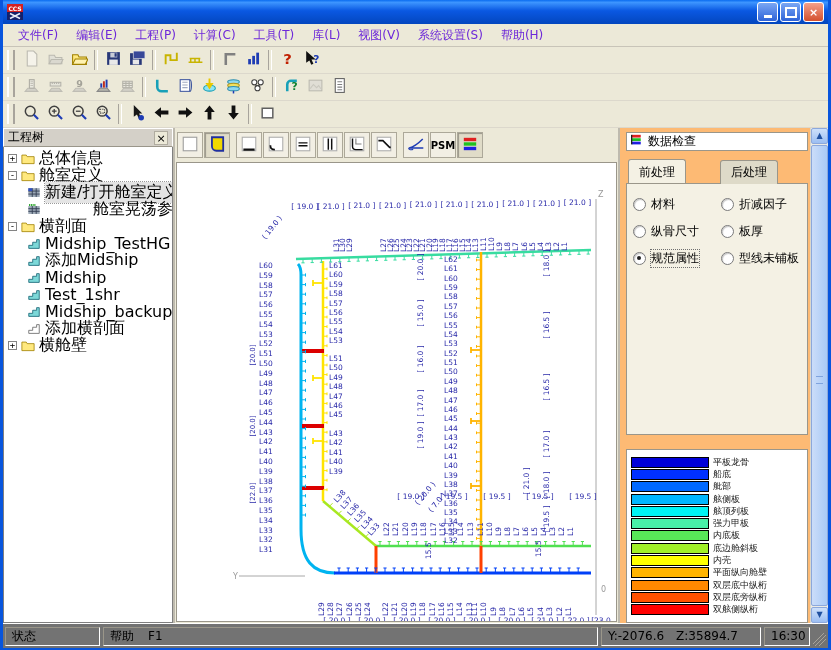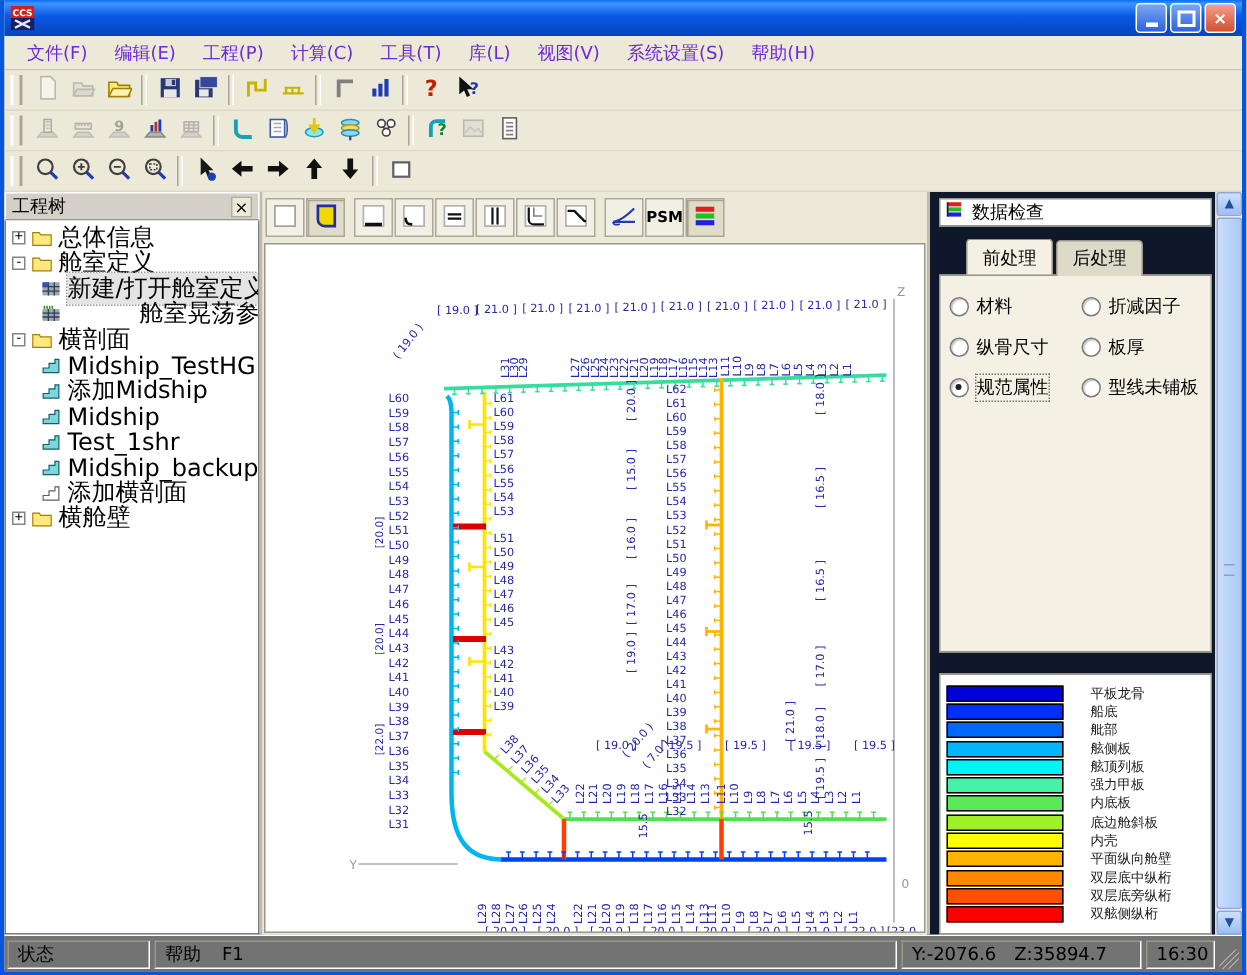--- a/index.html
+++ b/index.html
@@ -40,38 +40,38 @@
   .trow.sel .lbl{background:#E4E4E4;outline:1px dotted #999;}
   
   .canvaswrap{flex:1;display:flex;flex-direction:column;background:#ECE9D8;min-width:0;}
   .canvastools{height:30px;display:flex;align-items:center;padding:2px 2px;gap:1px;}
   .cbtn{width:26px;height:26px;display:flex;align-items:center;justify-content:center;border:1px solid #ACA899;background:#F2EFE4;box-sizing:border-box;font-size:10px;font-weight:bold;}
   .cbtn svg{width:18px;height:18px;}
   .cbtn.pressed{background:#E0DCC8;box-shadow:inset 1px 1px 1px #9a968a;}
   .csep{width:4px;}
   .drawarea{flex:1;background:#fff;border:1px solid #9A968A;margin:0 1px 1px 1px;overflow:hidden;}
   
-  .rightpanel{width:210px;display:flex;border-left:2px solid #BEBAAE;box-sizing:border-box;background:#0f172a;}
+  .rightpanel{width:210px;display:flex;border-left:2px solid #BEBAAE;box-sizing:border-box;background:#fdba74;}
   .rp-inner{flex:1;padding:4px 2px 2px 6px;box-sizing:border-box;display:flex;flex-direction:column;}
   .rp-head{background:#fff;border:1px solid #9A968A;height:20px;display:flex;align-items:center;padding:0 4px;gap:4px;margin-bottom:8px;}
   .rp-head svg{width:13px;height:13px;}
-  .tabs{display:flex;margin-left:18px;}
+  .tabs{display:flex;margin-left:2px;gap:32px;}
   .tab{padding:3px 10px 2px;border:1px solid #9A968A;border-bottom:none;border-radius:3px 3px 0 0;background:#DEDAC8;margin-right:2px;font-size:12px;position:relative;top:1px;}
   .tab.active{background:#F4F1E4;font-weight:normal;top:0;padding-top:4px;}
   .tabpage{border:1px solid #9A968A;background:#F4F1E4;flex:0 0 252px;padding:12px 6px;box-sizing:border-box;}
   .radrow{display:grid;grid-template-columns:88px 1fr;row-gap:10px;}
   .radio{display:flex;align-items:center;gap:5px;font-size:12px;white-space:nowrap;}
   .rdot{width:11px;height:11px;border-radius:50%;border:1px solid #7A7A7A;background:#fff;box-shadow:inset 1px 1px 1px #c8c8c8;position:relative;flex:none;}
   .radio.sel .rdot::after{content:"";position:absolute;left:3px;top:3px;width:4px;height:4px;border-radius:50%;background:#202020;}
   .radio.sel .rtext{outline:1px dotted #707070;}
   
   .legendbox{margin-top:14px;border:1px solid #9A968A;background:#fff;flex:1;padding:6px 4px;box-sizing:border-box;}
   .legrow{display:flex;align-items:center;height:12.3px;}
   .legswatch{width:78px;height:11px;border:1px solid #000;box-sizing:border-box;flex:none;}
-  .leglabel{font-size:9px;margin-left:18px;white-space:nowrap;color:#202020;}
+  .leglabel{font-size:9px;margin-left:4px;white-space:nowrap;color:#202020;}
   
   .vscroll{width:17px;background:#ECEBE5;display:flex;flex-direction:column;border-left:1px solid #DCD8CC;}
   .sbtn{height:16px;background:linear-gradient(180deg,#CDE0FB,#9CBEF2);border:1px solid #8CA8DC;border-radius:2px;color:#2050A0;font-size:8px;text-align:center;line-height:14px;box-sizing:border-box;}
   .sthumb{flex:1;margin:1px 0;background:linear-gradient(90deg,#CBDDF9,#AACAF6);border:1px solid #8CA8DC;border-radius:2px;position:relative;}
   .sthumb::after{content:"";position:absolute;left:4px;right:4px;top:50%;height:6px;border-top:1px solid #7FA3DE;border-bottom:1px solid #7FA3DE;}
   
   .statusbar{height:25px;background:#737373;border-top:1px solid #fff;display:flex;align-items:center;padding:2px 2px;gap:3px;box-sizing:border-box;}
   .spanel{border:1px solid;border-color:#9A968A #fff #fff #9A968A;height:19px;display:flex;align-items:center;padding:0 6px;box-sizing:border-box;font-size:12px;white-space:nowrap;}
   .sp-status{width:95px;}
   .sp-help{flex:1;gap:14px;}

